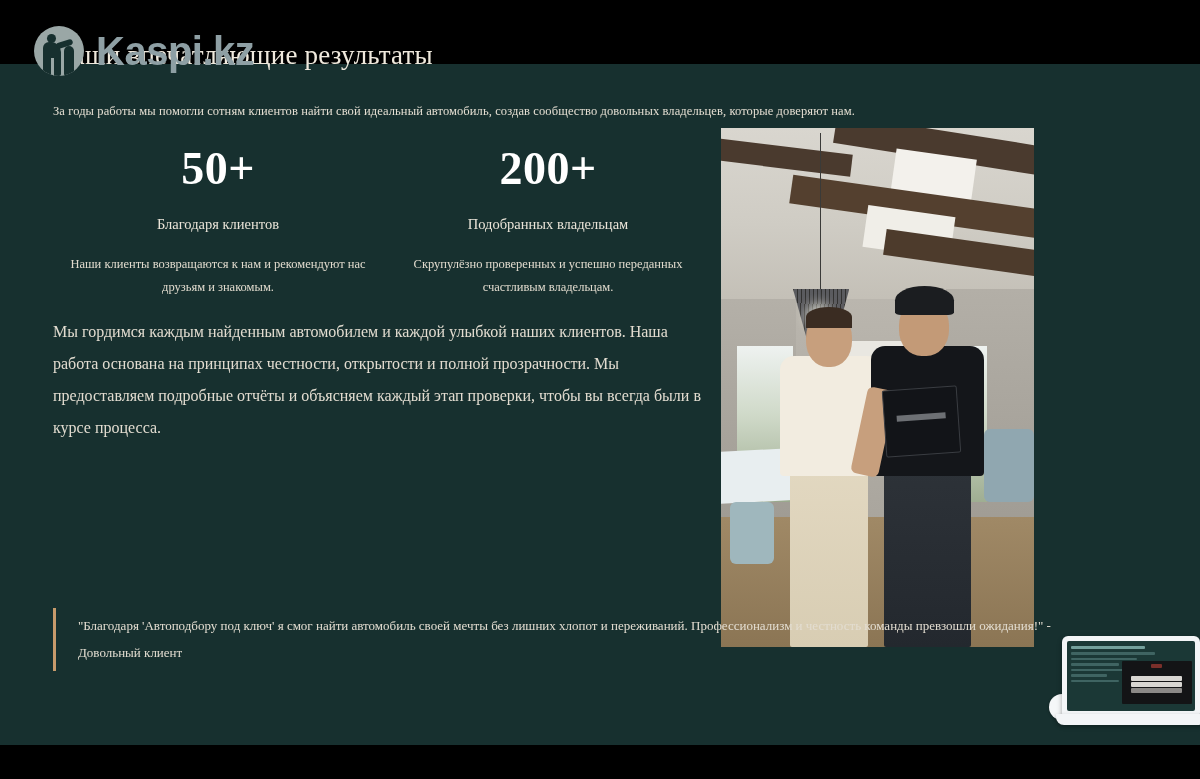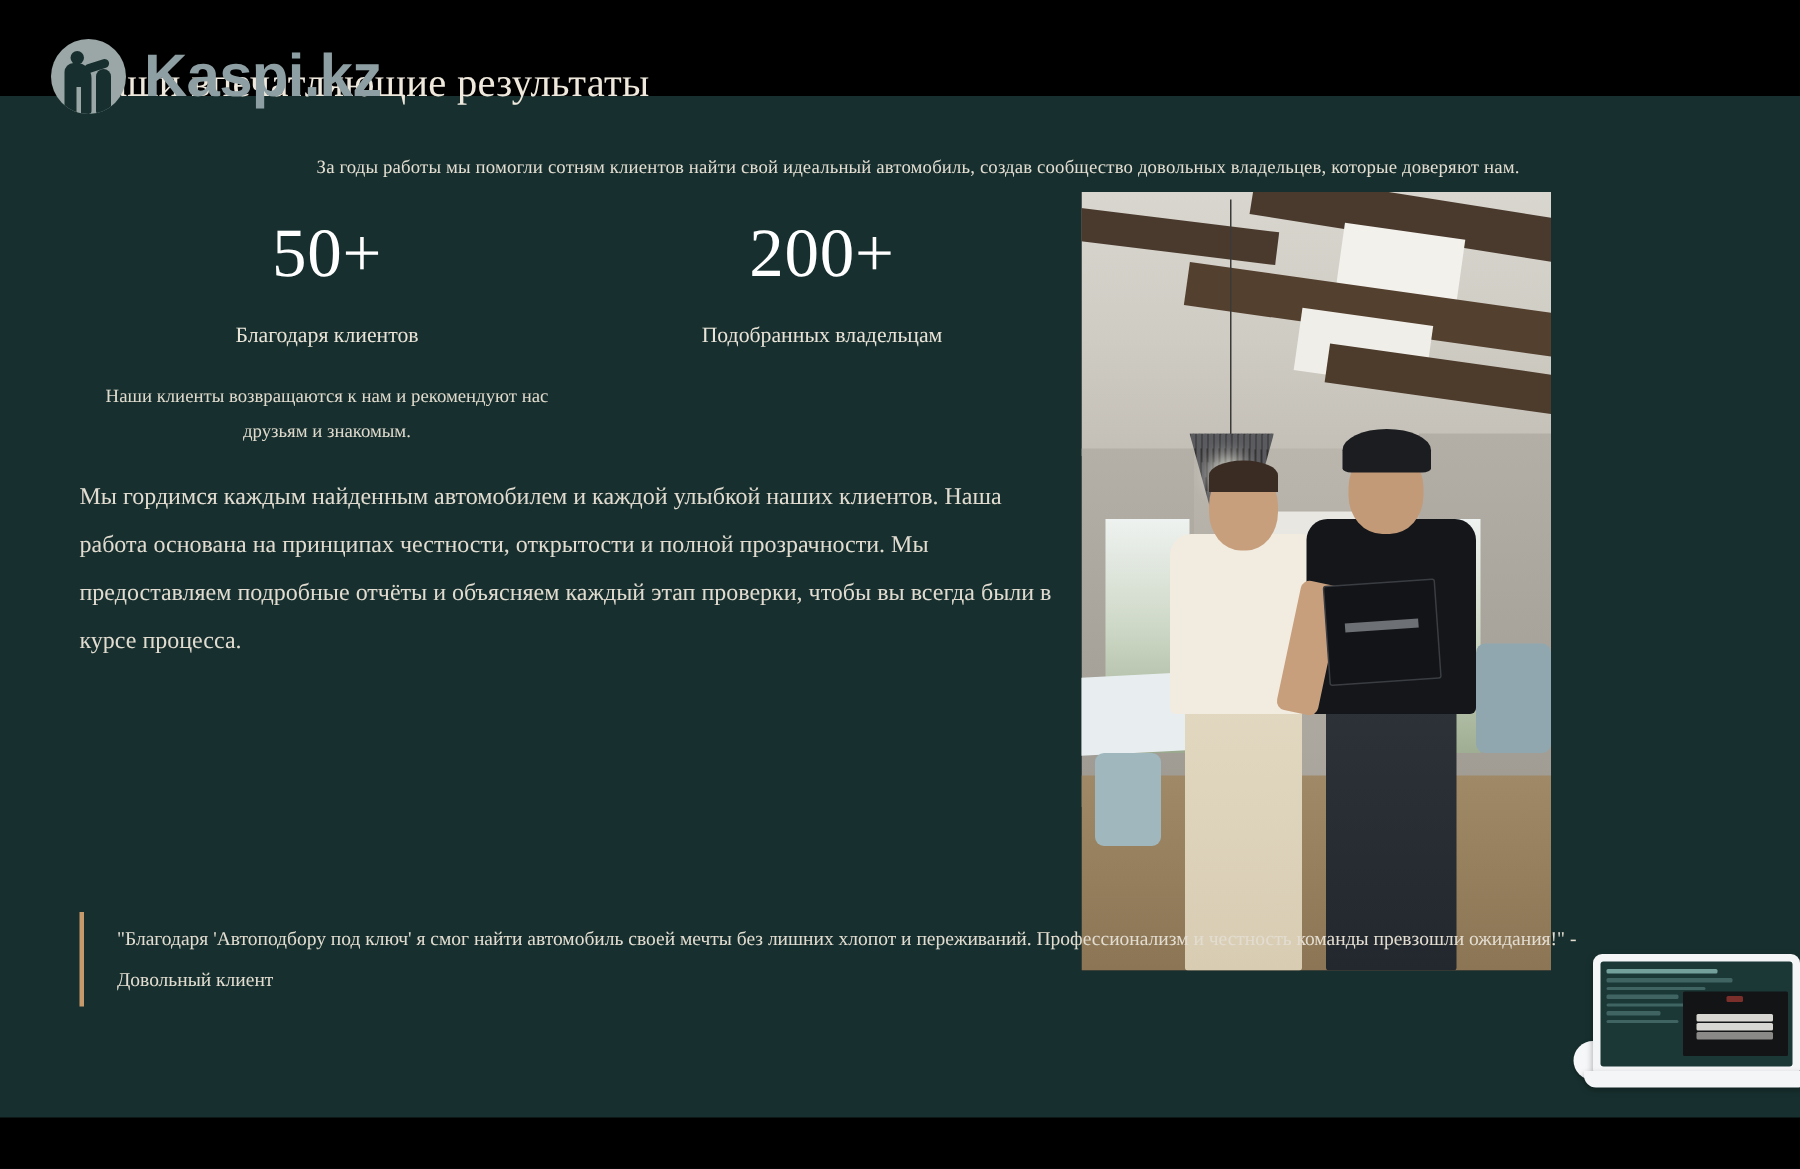--- a/index.html
+++ b/index.html
@@ -87,32 +87,31 @@
     font-size:27px;
     color:#efe9dd;
     letter-spacing:0.2px;
   }
   .lead {
     position:absolute; left:53px; top:104px; width:960px;
     font-family:"Liberation Serif", serif;
     font-size:12.5px;
     color:#e4ded2;
     letter-spacing:0.1px;
-    text-align:right;
   }
   
   .stats {
     position:absolute; left:53px; top:140px;
     width:660px;
     display:flex;
   }
   .stat { flex:1 1 0; text-align:center; padding:0 8px; }
   .stat-value {
     font-family:"Liberation Serif", serif;
-    font-weight:normal;
+    font-weight:bold;
     font-size:46px;
     color:#ffffff;
     line-height:1.25;
     letter-spacing:0.5px;
   }
   .stat-label {
     margin-top:18px;
     font-family:"Liberation Serif", serif;
     font-size:14.5px;
     color:#eae4d8;
@@ -372,20 +371,21 @@
 
     <div class="stats">
       <div class="stat">
         <div class="stat-value">50+</div>
         <div class="stat-label">Благодаря клиентов</div>
         <div class="stat-desc">Наши клиенты возвращаются к нам и рекомендуют нас друзьям и знакомым.</div>
       </div>
       <div class="stat">
         <div class="stat-value">200+</div>
         <div class="stat-label">Подобранных владельцам</div>
+        <div class="stat-desc">Скрупулёзно проверенных и успешно переданных счастливым владельцам.</div>
       </div>
     </div>
 
     <div class="body-par">Мы гордимся каждым найденным автомобилем и каждой улыбкой наших клиентов. Наша работа основана на принципах честности, открытости и полной прозрачности. Мы предоставляем подробные отчёты и объясняем каждый этап проверки, чтобы вы всегда были в курсе процесса.</div>
 
     <div class="photo">
       <div class="ph-ceiling"></div>
       <div class="ph-beam1"></div>
       <div class="ph-beam2"></div>
       <div class="ph-panel1"></div>

